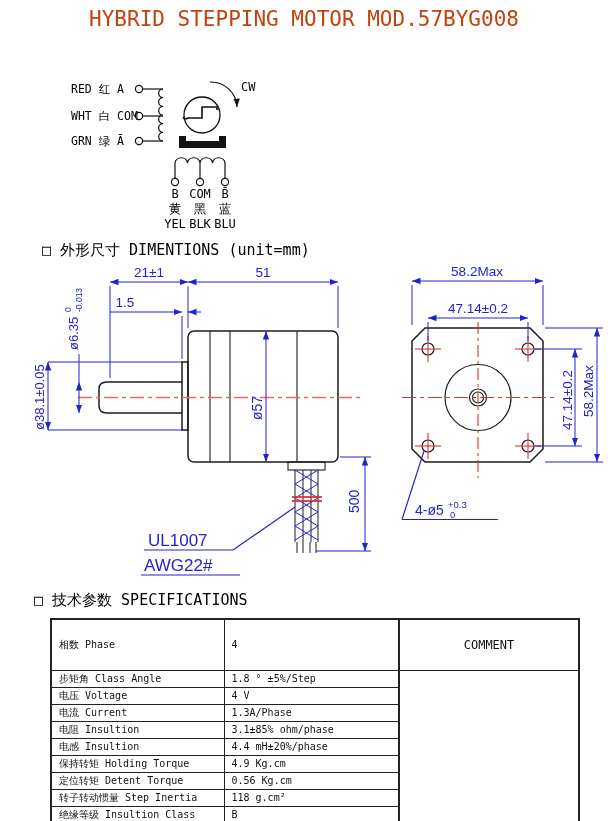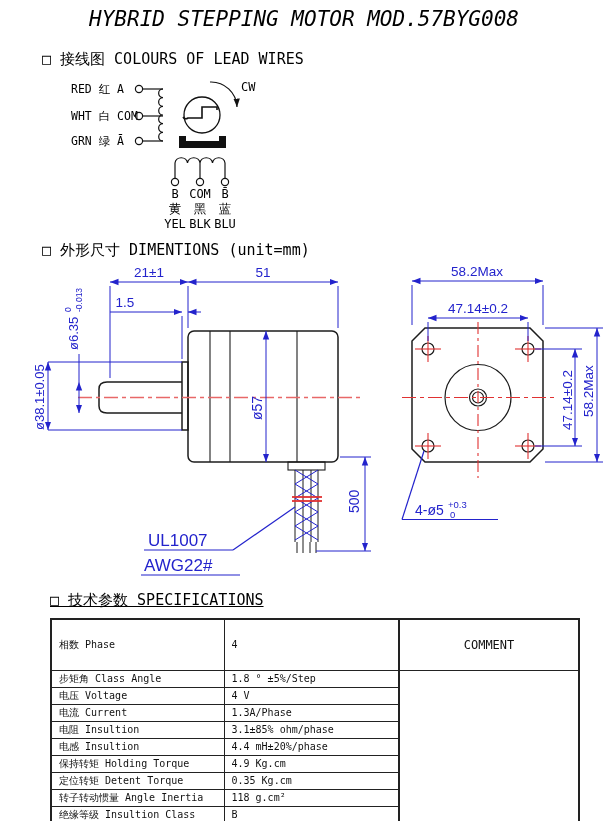--- a/index.html
+++ b/index.html
@@ -1,42 +1,41 @@
 <!DOCTYPE html>
 <html><head>
 <meta charset="utf-8">
 <style>
   html,body{margin:0;padding:0;background:#ffffff;}
   .page{position:relative;width:608px;height:821px;background:#fff;overflow:hidden;
         font-family:"DejaVu Sans Mono","DejaVu Sans",monospace;color:#111;}
   .title{position:absolute;top:7px;left:0;width:100%;text-align:center;
-         font-size:21px;color:#000000;white-space:nowrap;font-style:italic;}
+         font-size:21px;color:#c2410c;white-space:nowrap;}
   .heading{position:absolute;font-size:15px;color:#000;white-space:nowrap;}
   #h-wiring{top:50px;left:42px;}
   #h-dims{top:241px;left:42px;}
-  #h-specs{top:591px;left:50px;text-decoration:underline;}
+  #h-specs{top:591px;left:34px;}
   #wiring-svg{position:absolute;left:63px;top:78px;}
   #dims-svg{position:absolute;left:30px;top:262px;}
   .spec-table{position:absolute;top:618px;left:50px;border-collapse:collapse;
               table-layout:fixed;border:2px solid #222;}
   .spec-table td{border:1px solid #222;font-size:10px;height:16px;line-height:16px;
                  padding:0 2px 0 7px;vertical-align:middle;white-space:nowrap;overflow:hidden;}
   .spec-table td.comment-head{border-left:2px solid #222;text-align:center;padding:17px;font-size:12px;}
   .spec-table td.comment-body{border-left:2px solid #222;}
   .dimtext{font-family:"Liberation Sans","DejaVu Sans",sans-serif;fill:#2323cc;}
   .wiretext{font-family:"DejaVu Sans Mono","DejaVu Sans",monospace;fill:#000;}
 </style>
 </head>
 <body>
 
 <div class="page">
 
   <div class="title">HYBRID STEPPING MOTOR MOD.57BYG008</div>
 
-  <div class="heading" id="h-wiring">□ 接线图 COLOURS OF LEAD WIRES</div>
 
   <svg id="wiring-svg" width="240" height="160" viewBox="0 0 240 160">
     <defs>
       <marker id="mkb" markerWidth="10" markerHeight="8" refX="8.5" refY="4" orient="auto" markerUnits="userSpaceOnUse">
         <path d="M0,0.8 L8.5,4 L0,7.2 Z" fill="#111"></path>
       </marker>
     </defs>
     <g stroke="#111" stroke-width="1.2" fill="none">
       <circle cx="76" cy="11" r="3.6"></circle>
       <circle cx="76" cy="38" r="3.6"></circle>
@@ -239,24 +238,24 @@
     <tr>
       <td>电感 Insultion</td>
       <td>4.4 mH±20%/phase</td>
     </tr>
     <tr>
       <td>保持转矩 Holding Torque</td>
       <td>4.9 Kg.cm</td>
     </tr>
     <tr>
       <td>定位转矩 Detent Torque</td>
-      <td>0.35 Kg.cm</td>
-    </tr>
-    <tr>
-      <td>转子转动惯量 Angle  Inertia</td>
+      <td>0.56 Kg.cm</td>
+    </tr>
+    <tr>
+      <td>转子转动惯量 Step  Inertia</td>
       <td>118 g.cm²</td>
     </tr>
     <tr>
       <td>绝缘等级 Insultion Class</td>
       <td>B</td>
     </tr>
     <tr>
       <td>重量 Holding</td>
       <td>0.6 Kg</td>
     </tr>

